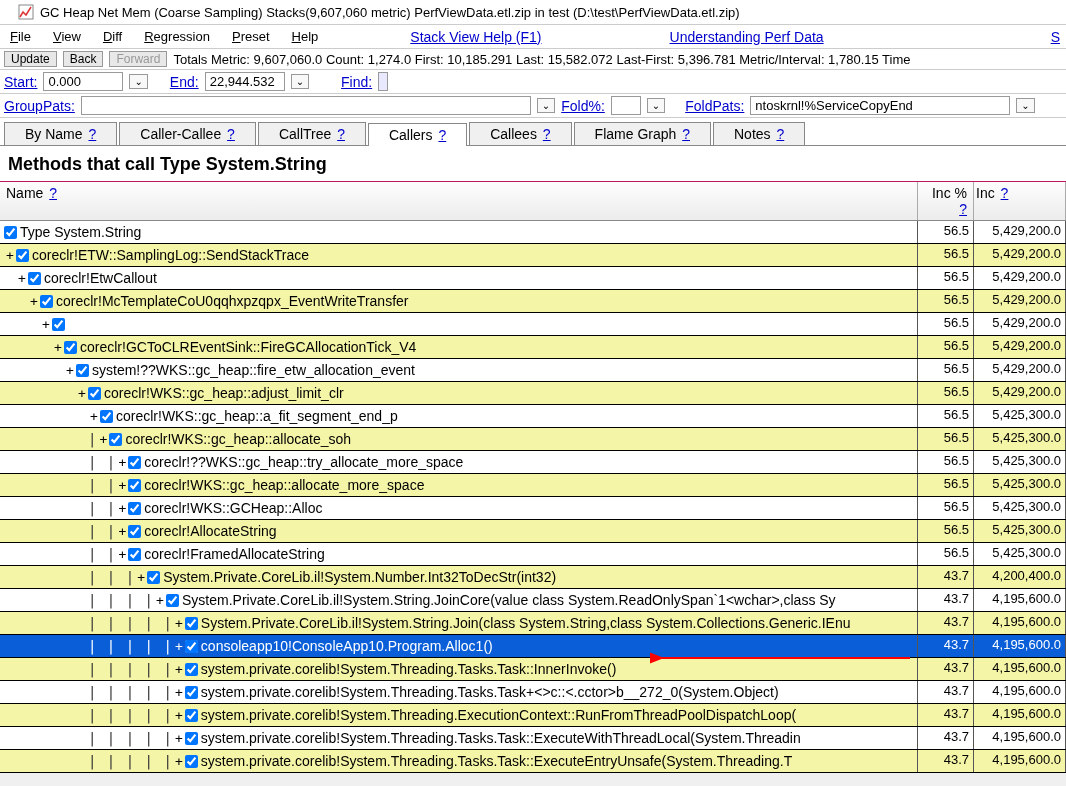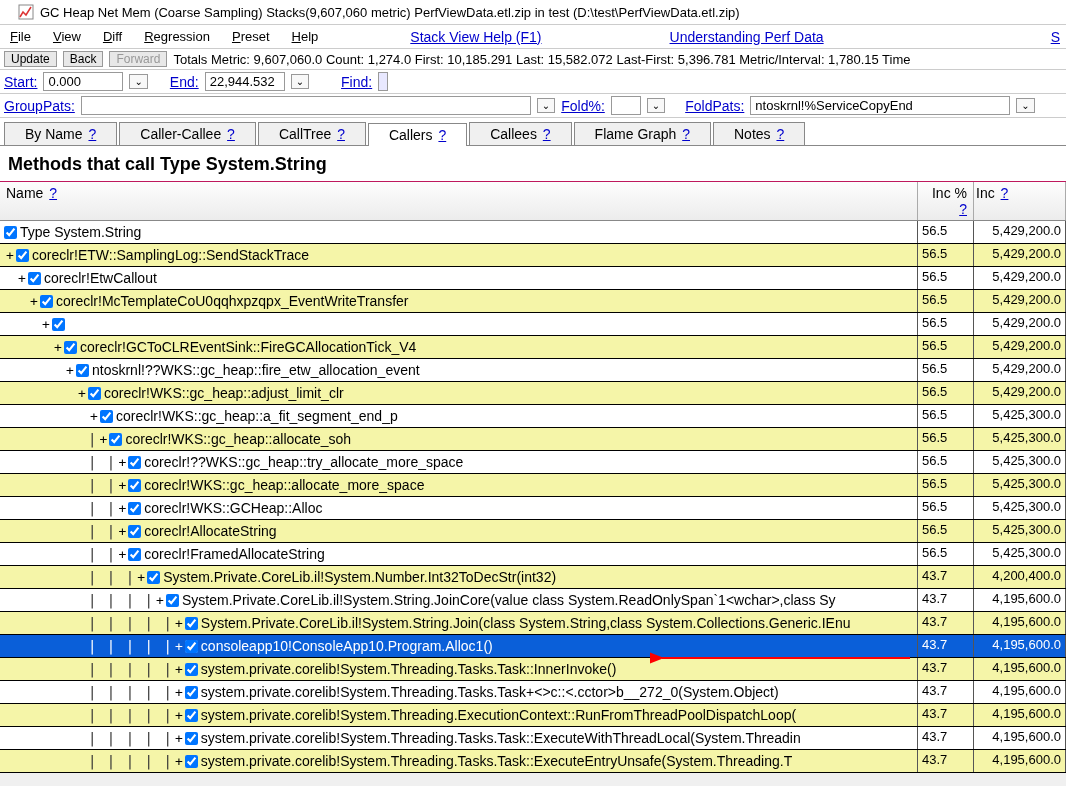--- a/index.html
+++ b/index.html
@@ -32,21 +32,21 @@
 .col-name { flex: 1; min-width: 0; }
 .col-incp { width: 56px; text-align: right; }
 .col-inc { width: 92px; text-align: left; padding-left: 2px; }
 .grid-body { }
 .grid-row { display: flex; border-bottom: 1px solid #000; height: 23px; align-items: stretch; }
 .grid-row.yellow { background: #f5f5a8; }
 .grid-row.white { background: #fff; }
 .grid-row.selected { background: #0a5fd9; color: #fff; }
 .grid-row.selected .cell-name span { color: #fff; }
 .cell-name { flex: 1; display: flex; align-items: center; padding-left: 4px; border-right: 1px solid #555; overflow: hidden; white-space: nowrap; }
-.cell-incp { width: 56px; text-align: left; padding: 2px 4px; border-right: 1px solid #555; }
+.cell-incp { width: 56px; text-align: right; padding: 2px 4px; border-right: 1px solid #555; }
 .cell-inc { width: 92px; text-align: right; padding: 2px 4px; border-right: 1px solid #555; }
 .indent { display: inline-block; }
 .exp { display: inline-block; width: 12px; text-align: center; font-family: monospace; font-size: 13px; color: #000; cursor: pointer; }
 .pipe { display: inline-block; font-family: monospace; font-size: 14px; color: #333; letter-spacing: 1px; }
 .chk { width: 13px; height: 13px; margin-right: 3px; vertical-align: middle; }
 .row-text { font-size: 14px; }
 .grid-row.selected .exp, .grid-row.selected .pipe { color: #fff; }
 .arrow-annotation { position: absolute; pointer-events: none; }
 </style>
 </head>
@@ -183,21 +183,21 @@
           <span class="row-text">coreclr!GCToCLREventSink::FireGCAllocationTick_V4</span>
         </div>
         <div class="cell-incp">56.5</div>
         <div class="cell-inc">5,429,200.0</div>
       </div>
       <div class="grid-row white">
         <div class="cell-name">
           <span class="indent" style="width: 60px;"></span>
           <span class="exp">+</span>
           <input type="checkbox" class="chk" checked="" style="">
-          <span class="row-text">ntoskrnl!??WKS::gc_heap::fire_etw_allocation_event</span>
+          <span class="row-text">system!??WKS::gc_heap::fire_etw_allocation_event</span>
         </div>
         <div class="cell-incp">56.5</div>
         <div class="cell-inc">5,429,200.0</div>
       </div>
       <div class="grid-row yellow">
         <div class="cell-name">
           <span class="indent" style="width: 72px;"></span>
           <span class="exp">+</span>
           <input type="checkbox" class="chk" checked="" style="">
           <span class="row-text">coreclr!WKS::gc_heap::adjust_limit_clr</span>

